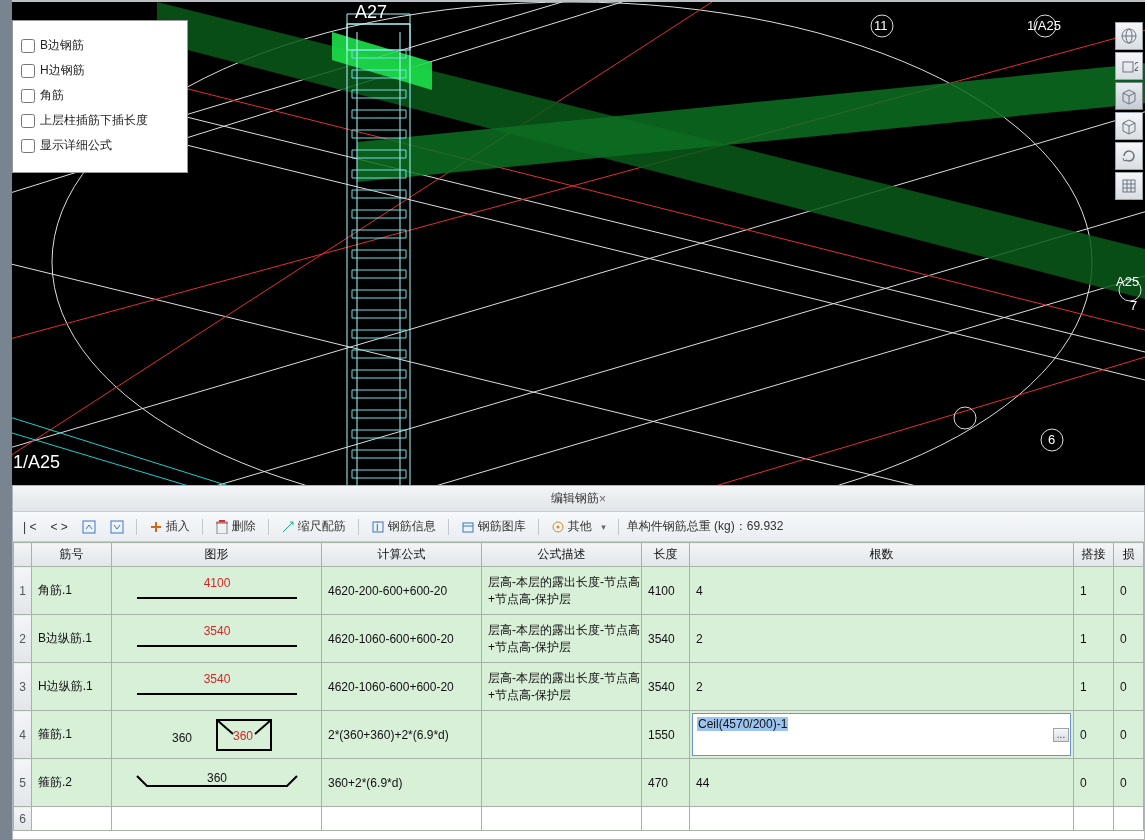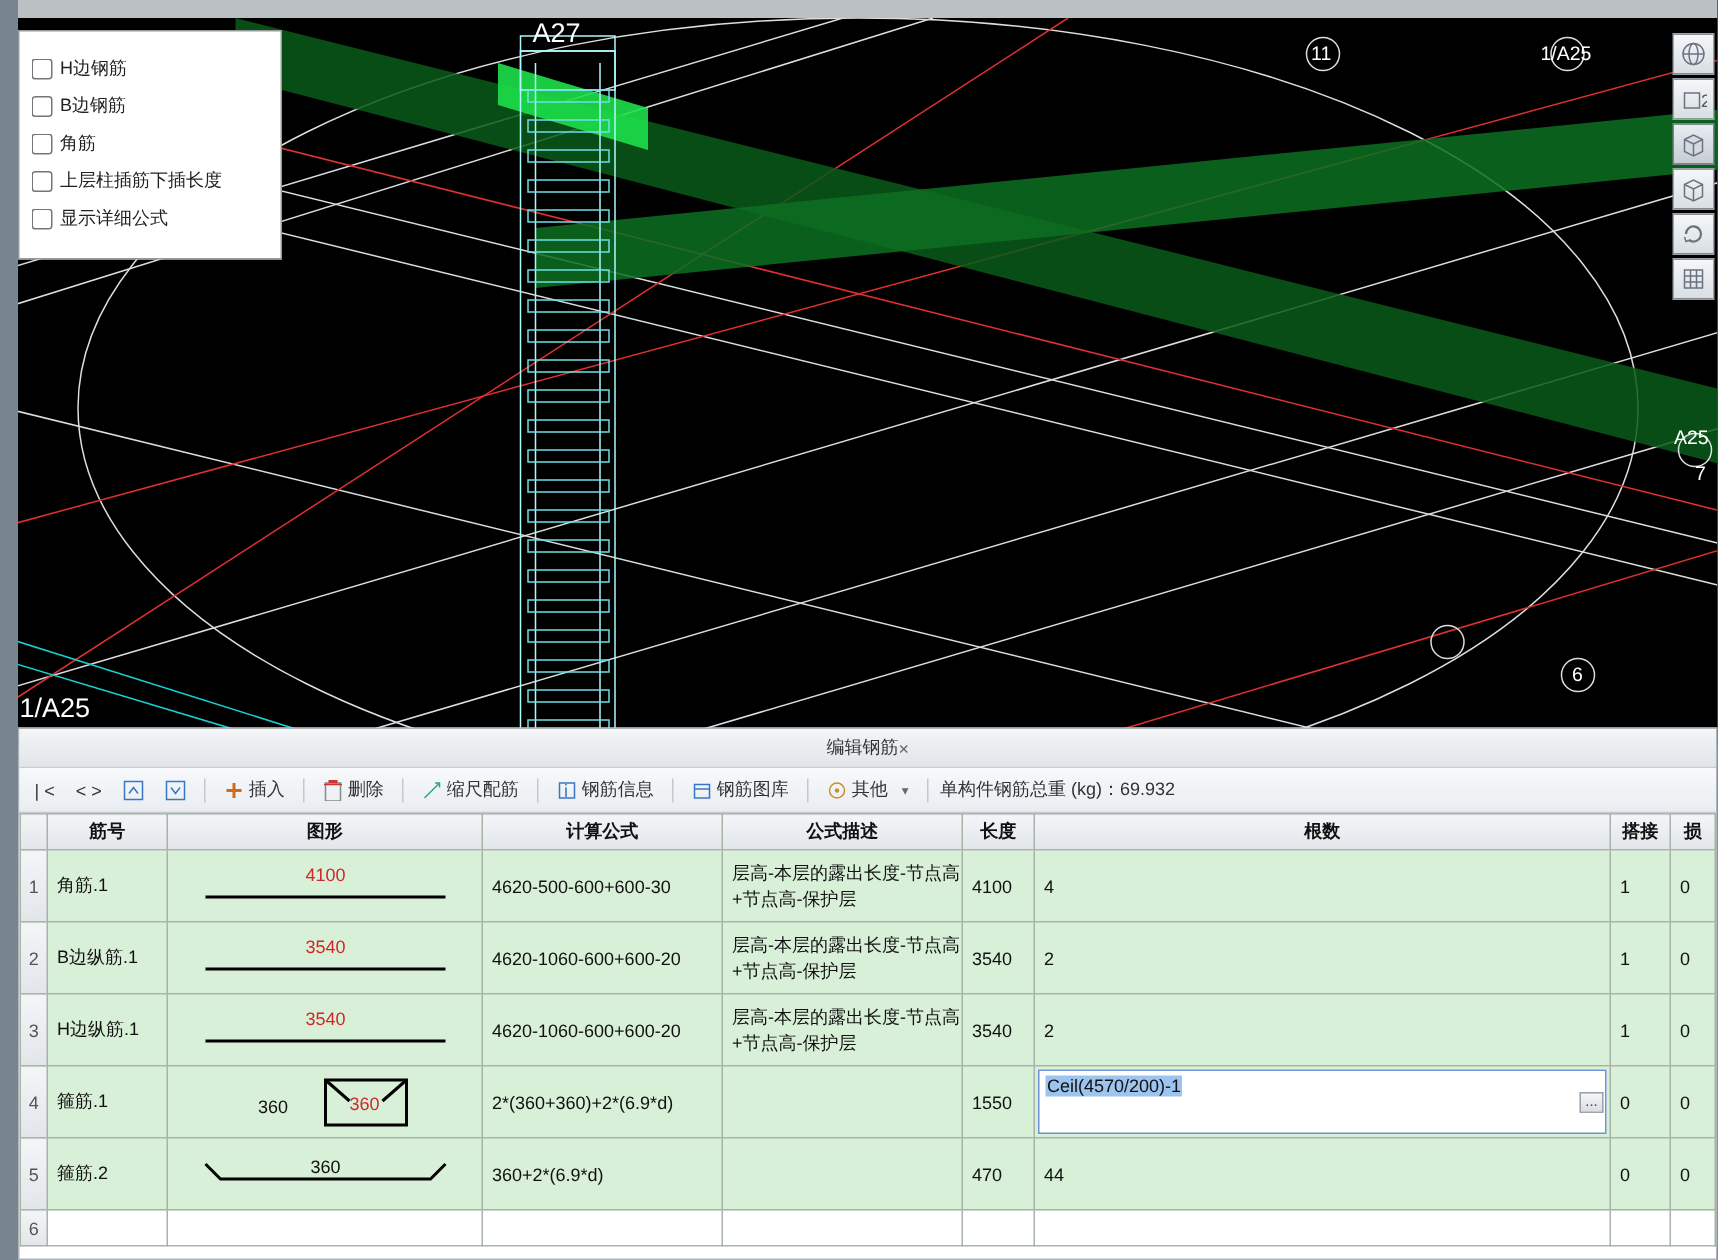--- a/index.html
+++ b/index.html
@@ -1,17 +1,17 @@
 <!DOCTYPE html>
 <html><head>
 <meta charset="utf-8">
 <style>
 *{box-sizing:border-box;margin:0;padding:0;font-family:"Microsoft YaHei",Arial,sans-serif;font-size:12px}
 body{width:1145px;height:840px;background:#bbc0c5;overflow:hidden;position:relative}
-.viewport{position:absolute;left:12px;top:12px;width:1133px;height:485px;background:#000;overflow:hidden}
+.viewport{position:absolute;left:12px;top:2px;width:1133px;height:485px;background:#000;overflow:hidden}
 .viewport svg{position:absolute;top:0;left:0}
 .left-margin{position:absolute;left:0;top:0;width:12px;height:840px;background:#788490}
 .ctrl-panel{position:absolute;left:12px;top:20px;width:176px;background:#fff;border:1px solid #999}
 .ctrl-panel .title{background:#3b8cde;color:#fff;padding:5px 6px;font-size:12px}
 .ctrl-panel .body{padding:12px 6px 14px 6px}
 .ctrl-panel label{display:flex;align-items:center;gap:5px;padding:4px 2px;color:#222}
 .ctrl-panel input[type=checkbox]{width:14px;height:14px;accent-color:#2f84e4}
 .right-tools{position:absolute;right:0;top:22px;width:30px;display:flex;flex-direction:column;gap:2px}
 .right-tools .tool{width:28px;height:28px;background:linear-gradient(#f5f7f9,#d9dee3);border:1px solid #9aa2aa;display:flex;align-items:center;justify-content:center;color:#5a6470;font-size:14px}
 .right-tools .tool.active{background:linear-gradient(#e9edf1,#c5ccd3);border-color:#7a828a}
@@ -19,21 +19,21 @@
 .lower{position:absolute;left:12px;top:485px;width:1133px;height:355px;background:#fff;border:1px solid #aeb4ba}
 .lower-title{background:linear-gradient(#f3f5f7,#e1e5e9);border-bottom:1px solid #c9cdd2;padding:4px 8px;color:#333;display:flex;justify-content:center;align-items:center}
 .lower-title .close{color:#666}
 .toolbar{background:linear-gradient(#f7f9fb,#e9edf1);border-bottom:1px solid #c9cdd2;padding:4px 6px;display:flex;align-items:center;gap:6px;color:#333}
 .toolbar .sep{width:1px;height:16px;background:#c3c8cd;margin:0 2px}
 .toolbar .tb-btn{display:inline-flex;align-items:center;gap:3px;padding:2px 4px;cursor:pointer}
 .toolbar .ico{width:14px;height:14px;display:inline-flex;align-items:center;justify-content:center}
 .grid-wrap{overflow:auto;height:calc(100% - 50px)}
 table{border-collapse:collapse;width:100%;table-layout:fixed}
 th,td{border:1px solid #a7b3a7;padding:0;height:24px;text-align:center;vertical-align:middle;color:#111}
-th{background:linear-gradient(#f3f5f7,#e2e6ea);font-weight:bold}
+th{background:linear-gradient(#f3f5f7,#e2e6ea);font-weight:normal}
 tbody tr{background:#d8efd8}
 tbody tr.blank{background:#fff}
 tbody tr td{height:48px}
 tbody tr.blank td{height:24px}
 .rownum{background:linear-gradient(#f3f5f7,#e2e6ea);width:18px;color:#555}
 .col-jh{width:80px}
 .col-tx{width:210px}
 .col-gs{width:160px}
 .col-ms{width:160px}
 .col-cd{width:48px}
@@ -135,25 +135,25 @@
  <span class="lbl3d" style="left:1104px;top:272px">A25</span>
  <span class="lbl3d" style="left:1118px;top:296px">7</span>
  <span class="lbl3d" style="left:1036px;top:430px">6</span>
  <span class="lbl3d big" style="left:1px;top:450px">1/A25</span>
 </div>
 
 <div class="ctrl-panel">
   <div class="body" id="panel-body">
       <label>
         <input type="checkbox" style="">
-        <span>H边钢筋</span>
+        <span>B边钢筋</span>
       </label>
       <label>
         <input type="checkbox" style="">
-        <span>B边钢筋</span>
+        <span>H边钢筋</span>
       </label>
       <label>
         <input type="checkbox" style="">
         <span>角筋</span>
       </label>
       <label>
         <input type="checkbox" style="">
         <span>上层柱插筋下插长度</span>
       </label>
       <label>
@@ -323,21 +323,21 @@
             <td class="rownum">1</td>
             <td class="cell-left">角筋.1</td>
             <td>
               <div class="shape">
                 <svg width="190" height="34">
                   <text x="95" y="13" text-anchor="middle" class="dim red" fill="#d02828">4100</text>
                   <line x1="15" y1="24" x2="175" y2="24" stroke="#000" stroke-width="2"></line>
                 </svg>
               </div>
             </td>
-            <td class="cell-left">4620-500-600+600-30</td>
+            <td class="cell-left">4620-200-600+600-20</td>
             <td class="cell-left">层高-本层的露出长度-节点高+节点高-保护层</td>
             <td class="cell-left">4100</td>
             <td class="cell-left">4</td>
             <td class="cell-left">1</td>
             <td class="cell-left">0</td>
           </tr>
           <tr>
             <td class="rownum">2</td>
             <td class="cell-left">B边纵筋.1</td>
             <td>

